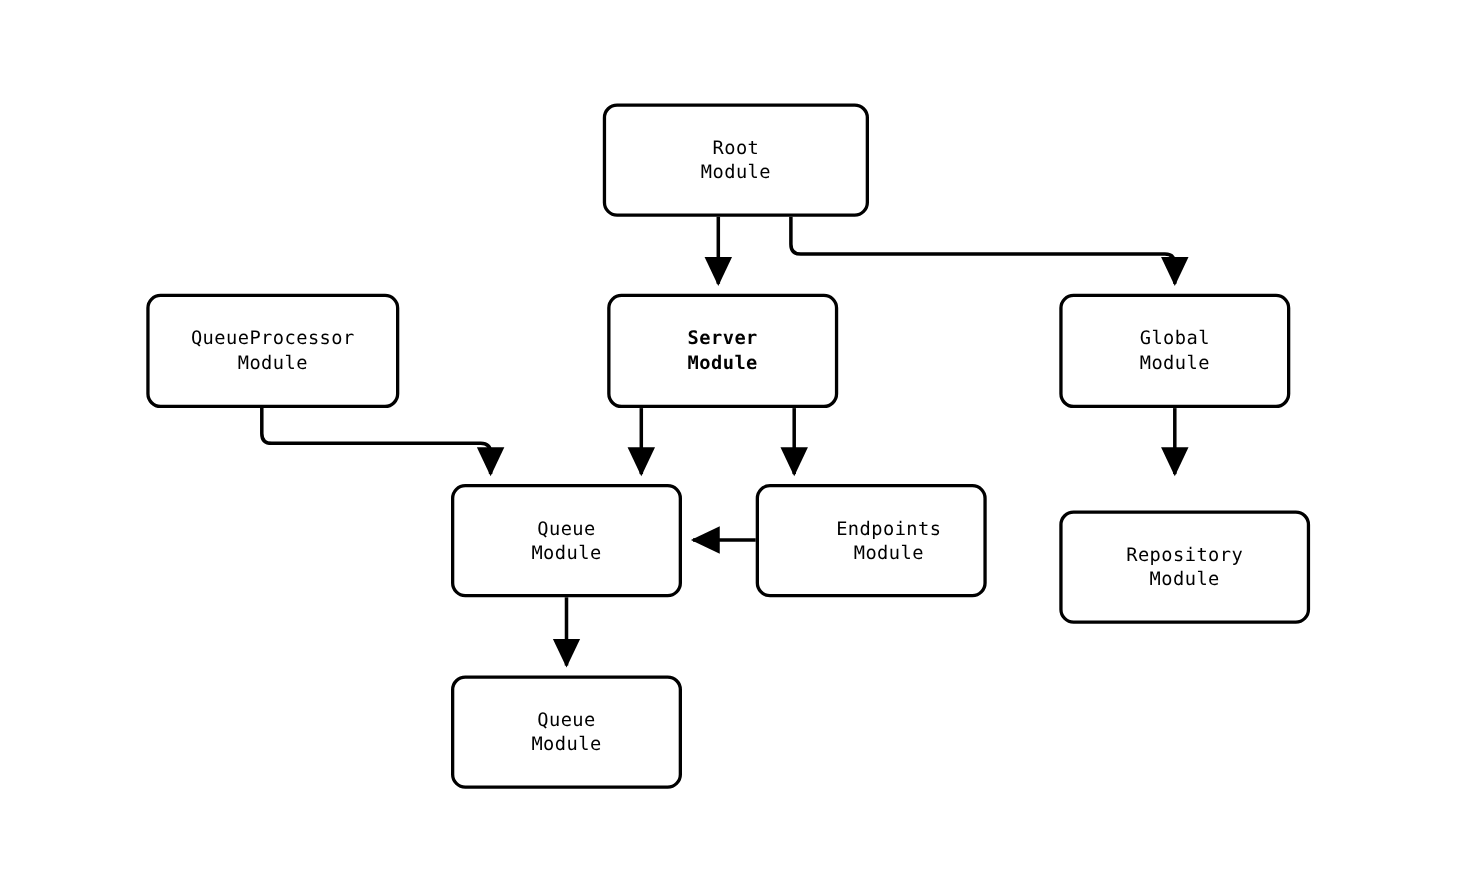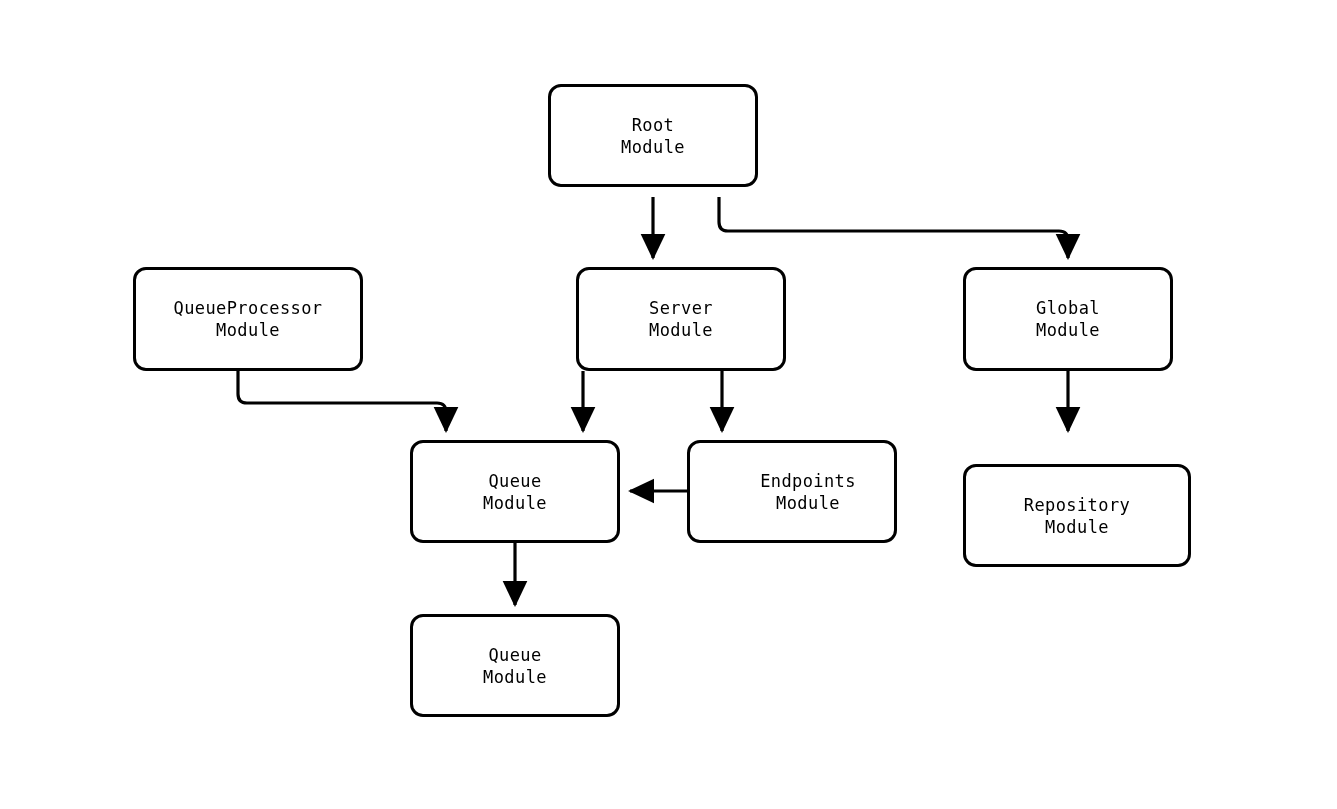--- a/index.html
+++ b/index.html
@@ -67,31 +67,31 @@
       <path d="M 238 371 L 238 394 Q 238 403 247 403 L 437 403 Q 446 403 446 412 L 446 431" marker-end="url(#arrowhead)"></path>
 
       <path d="M 687 491 L 630 491" marker-end="url(#arrowhead)"></path>
 
       <path d="M 1068 371 L 1068 431" marker-end="url(#arrowhead)"></path>
 
       <path d="M 515 543 L 515 605" marker-end="url(#arrowhead)"></path>
     </g>
   </svg>
 
-  <div class="node" style="left:548px; top:84px; width:210px; height:103px;">
+  <div class="node" style="left:548px; top:94px; width:242px; height:103px;">
     <span class="node-line">Root</span>
     <span class="node-line">Module</span>
   </div>
 
   <div class="node" style="left:133px; top:267px; width:230px; height:104px;">
     <span class="node-line">QueueProcessor</span>
     <span class="node-line">Module</span>
   </div>
 
-  <div class="node" style="left:576px; top:267px; width:210px; height:104px;">
+  <div class="node" style="left:552px; top:267px; width:210px; height:104px;font-weight:bold;">
     <span class="node-line">Server</span>
     <span class="node-line">Module</span>
   </div>
 
   <div class="node" style="left:963px; top:267px; width:210px; height:104px;">
     <span class="node-line">Global</span>
     <span class="node-line">Module</span>
   </div>
 
   <div class="node" style="left:410px; top:440px; width:210px; height:103px;">

